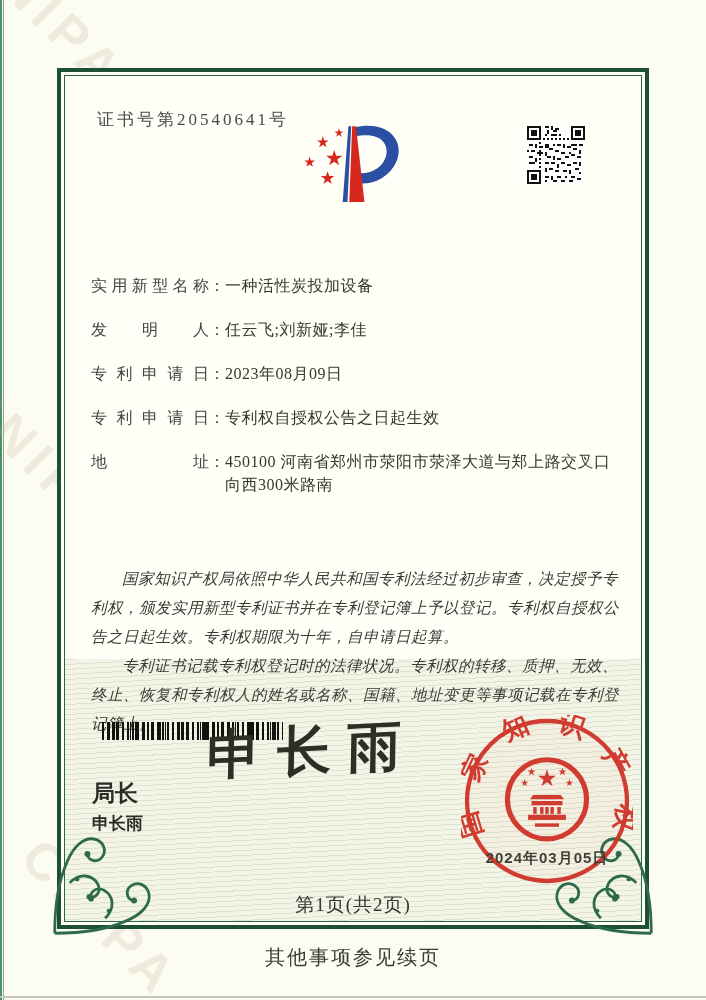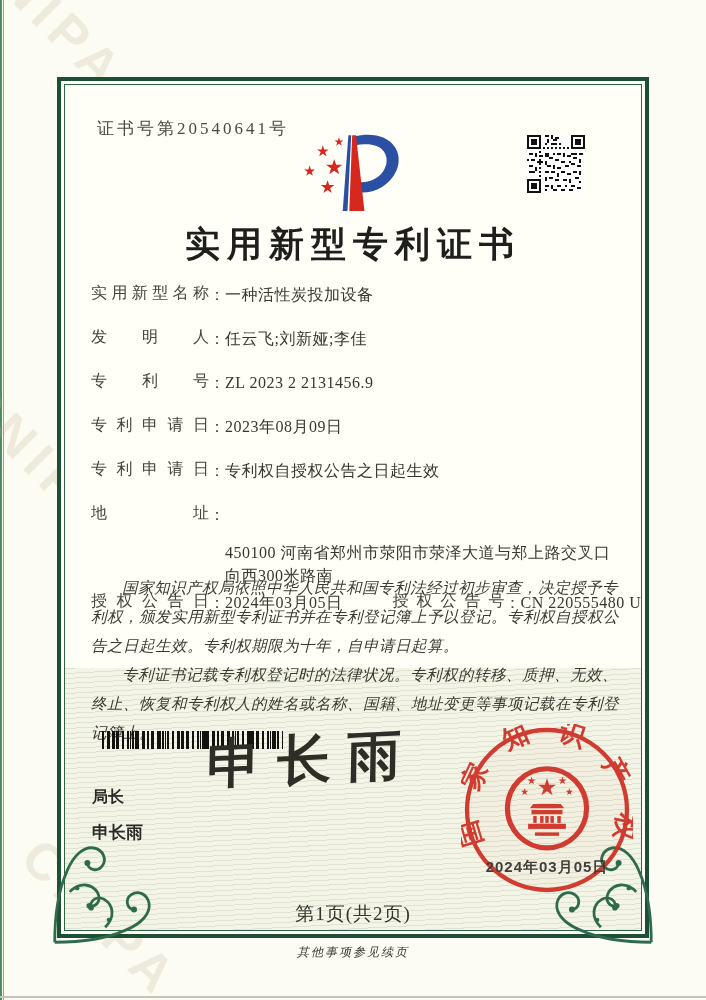--- a/index.html
+++ b/index.html
@@ -16,21 +16,21 @@
 
   .wm { position:absolute; font-family:"Liberation Sans",sans-serif; font-weight:bold;
     font-size:52px; letter-spacing:8px; color:rgba(186,176,144,0.22);
     transform:rotate(45deg); z-index:1; pointer-events:none; }
   .wm1 { left:-52px; top:-18px; }
   .wm2 { left:428px; top:298px; }
   .wm3 { left:-60px; top:430px; }
   .wm4 { left:440px; top:742px; color:rgba(186,176,144,0.18); }
   .wm5 { left:2px; top:888px; }
 
-  .frame { position:absolute; left:57px; top:77px; width:592px; height:861px;
+  .frame { position:absolute; left:57px; top:68px; width:592px; height:861px;
     border:4px solid #1d4f34; z-index:2; background:#fffef7; }
   .frame-inner { position:absolute; left:3px; top:3px; right:3px; bottom:3px;
     border:1.5px solid #2c6647; }
 
   .band { position:absolute; left:4px; right:4px; bottom:4px; height:262px;
     background:repeating-linear-gradient(177deg,
       rgba(143,163,124,0.30) 0px, rgba(143,163,124,0.30) 1px,
       rgba(243,244,229,0.95) 1px, rgba(243,244,229,0.95) 5px); }
 
   .flourish { position:absolute; width:112px; height:112px; z-index:6; }
@@ -43,59 +43,59 @@
   .logo { position:absolute; left:232px; top:42px; width:124px; height:104px; }
   .qr { position:absolute; left:466px; top:54px; width:58px; height:58px; }
 
   .title { position:absolute; left:0; top:140px; width:100%; text-align:center;
     font-size:35px; font-weight:bold; letter-spacing:7px; color:#1e1e1c; }
 
   .fields { position:absolute; left:30px; top:202px; width:538px; font-size:16px; }
   .frow { margin-bottom:21px; line-height:23px; white-space:nowrap; }
   .frow.address { margin-bottom:4px; white-space:normal; }
   .lbl { display:inline-block; width:118px; text-align:justify; text-align-last:justify;
-    color:#45443e; vertical-align:top;font-family:Liberation Mono, monospace; }
+    color:#45443e; vertical-align:top; }
   .colon { display:inline-block; width:16px; color:#45443e; vertical-align:top; }
-  .val { color:#38372f; letter-spacing:0.5px;margin-top:38px; }
+  .val { color:#38372f; letter-spacing:0.5px; }
   .frow.address .val { display:inline-block; max-width:396px; vertical-align:top; }
   .pair2 { margin-left:50px; }
   .pair2 .lbl { width:112px; }
 
   .paras { position:absolute; left:30px; top:494px; width:536px;
     font-size:15.5px; line-height:29px; font-style:italic; color:#3b3a33;
     letter-spacing:0.5px;font-family:Liberation Mono, monospace; }
   .paras p { text-indent:2em; }
 
   .barcode { position:absolute; left:41px; top:650px; width:181px; height:18px;
     background:
       repeating-linear-gradient(90deg,#14120f 0 2px,transparent 2px 5px),
       repeating-linear-gradient(90deg,#14120f 0 1px,transparent 1px 7px),
       repeating-linear-gradient(90deg,transparent 0 10px,#14120f 10px 13px,transparent 13px 23px);
     z-index:5; }
 
-  .sig-title { position:absolute; left:31px; top:706px; font-size:16px;
+  .sig-title { position:absolute; left:31px; top:706px; font-size:23px;
     font-family:"Liberation Sans",sans-serif; font-weight:bold; color:#2c2b27; z-index:5; }
   .sig-name  { position:absolute; left:31px; top:740px; font-size:17px;
     font-family:"Liberation Sans",sans-serif; font-weight:bold; color:#2c2b27; z-index:5; }
   .sig-hand { position:absolute; left:146px; top:642px; width:240px; z-index:5;
     font-size:54px; color:#2e2d26; letter-spacing:16px; white-space:nowrap;
     transform:rotate(-3deg) skewX(-4deg); font-weight:600; }
 
   .seal { position:absolute; left:400px; top:643px; width:172px; height:172px;
     z-index:7; opacity:0.93; }
   .seal svg { position:absolute; left:0; top:0; }
   .seal-date { position:absolute; left:0; top:134px; width:100%; text-align:center;
     font-size:15px; font-weight:bold; color:#33322c; letter-spacing:1px;
     font-family:"Liberation Sans",sans-serif; }
 
   .page-num { position:absolute; left:0; top:820px; width:100%; text-align:center;
     font-size:19px; color:#35342e; letter-spacing:1px; z-index:6; }
 
   .footer-note { position:absolute; left:0; top:944px; width:100%; text-align:center;
-    font-size:12px; font-style:italic; color:#3b3a33; letter-spacing:2px; z-index:3; }
+    font-size:20px; color:#3b3a33; letter-spacing:2px; z-index:3; }
 </style>
 </head>
 <body>
 
 <div class="edge-left"></div>
 <div class="edge-bottom"></div>
 
 <div class="wm wm1">CNIPA</div>
 <div class="wm wm2">CNIPA</div>
 <div class="wm wm3">CNIPA</div>
@@ -133,43 +133,36 @@
       <rect x="1" y="1" width="5" height="5" fill="#ffffff"></rect>
         <rect x="23" y="1" width="5" height="5" fill="#ffffff"></rect>
         <rect x="1" y="23" width="5" height="5" fill="#ffffff"></rect>
       <rect x="2" y="2" width="3" height="3"></rect>
         <rect x="24" y="2" width="3" height="3"></rect>
         <rect x="2" y="24" width="3" height="3"></rect>
       <path d="M9 0h2v1h-2zM12 0h1v2h-1zM14 1h2v1h-2zM10 2h1v2h-1zM13 2h2v1h-2zM9 4h1v1h-1zM12 4h3v1h-3zM16 4h1v1h-1zM8 6h1v1h-1zM10 6h1v1h-1zM12 6h1v1h-1zM14 6h1v1h-1zM16 6h1v1h-1zM18 6h1v1h-1zM20 6h1v1h-1zM6 8h1v1h-1zM6 10h1v1h-1zM6 12h1v1h-1zM6 14h1v1h-1zM6 16h1v1h-1zM6 18h1v1h-1zM6 20h1v1h-1zM1 9h2v1h-2zM4 9h1v2h-1zM6 10h2v1h-2zM0 12h1v1h-1zM2 12h2v1h-2zM5 13h3v1h-3zM1 15h2v1h-2zM4 16h1v2h-1zM1 18h3v1h-3zM9 9h2v2h-2zM13 9h1v1h-1zM15 9h2v1h-2zM18 9h1v2h-1zM20 10h2v1h-2zM11 11h2v1h-2zM14 12h2v1h-2zM9 13h1v2h-1zM17 13h2v1h-2zM21 13h1v1h-1zM10 15h2v1h-2zM13 15h1v2h-1zM15 16h2v1h-2zM19 15h2v1h-2zM22 9h3v1h-3zM26 9h2v1h-2zM23 11h2v1h-2zM26 12h1v2h-1zM22 14h2v1h-2zM25 15h2v1h-2zM9 18h2v1h-2zM12 18h2v1h-2zM15 19h1v2h-1zM17 18h2v1h-2zM20 19h2v1h-2zM23 18h2v1h-2zM26 18h1v2h-1zM9 21h1v2h-1zM11 21h2v1h-2zM14 22h2v1h-2zM18 22h2v1h-2zM21 22h1v2h-1zM24 21h2v1h-2zM26 23h1v1h-1zM9 25h2v1h-2zM12 25h1v2h-1zM15 25h2v1h-2zM19 25h1v1h-1zM22 25h2v1h-2zM25 26h2v1h-2zM9 27h1v1h-1zM13 27h2v1h-2zM17 27h2v1h-2zM21 27h2v1h-2z"></path>
     </g>
   </svg>
 
-  <div class="title">实用新型专利证书</div>
 
   <div class="fields">
     <div class="frow">
       <span class="lbl">实用新型名称</span><span class="colon">：</span><span class="val">一种活性炭投加设备</span>
     </div>
     <div class="frow">
       <span class="lbl">发明人</span><span class="colon">：</span><span class="val">任云飞;刘新娅;李佳</span>
-    </div>
-    <div class="frow">
-      <span class="lbl">专利号</span><span class="colon">：</span><span class="val">ZL 2023 2 2131456.9</span>
     </div>
     <div class="frow">
       <span class="lbl">专利申请日</span><span class="colon">：</span><span class="val">2023年08月09日</span>
     </div>
     <div class="frow">
       <span class="lbl">专利申请日</span><span class="colon">：</span><span class="val">专利权自授权公告之日起生效</span>
     </div>
     <div class="frow address">
       <span class="lbl">地址</span><span class="colon">：</span><span class="val">450100 河南省郑州市荥阳市荥泽大道与郑上路交叉口向西300米路南</span>
-    </div>
-    <div class="frow">
-      <span class="lbl">授权公告日</span><span class="colon">：</span><span class="val">2024年03月05日</span><span class="pair2"><span class="lbl">授权公告号</span><span class="colon">：</span><span class="val">CN 220555480 U</span></span>
     </div>
   </div>
 
   <div class="paras">
     <p>国家知识产权局依照中华人民共和国专利法经过初步审查，决定授予专利权，颁发实用新型专利证书并在专利登记簿上予以登记。专利权自授权公告之日起生效。专利权期限为十年，自申请日起算。</p>
     <p>专利证书记载专利权登记时的法律状况。专利权的转移、质押、无效、终止、恢复和专利权人的姓名或名称、国籍、地址变更等事项记载在专利登记簿上。</p>
   </div>
 
   <div class="barcode"></div>
 

